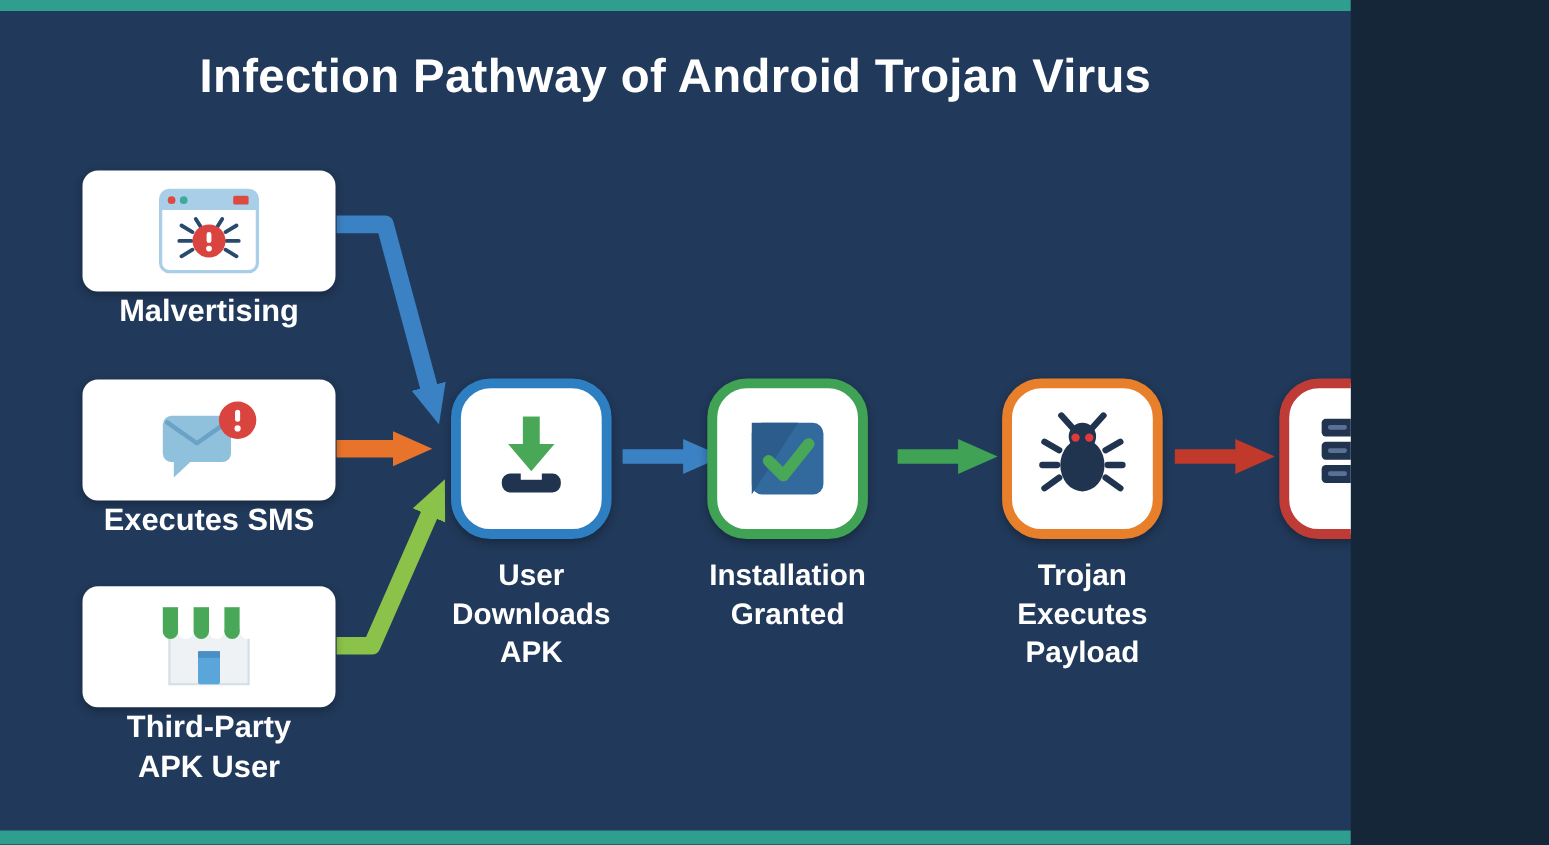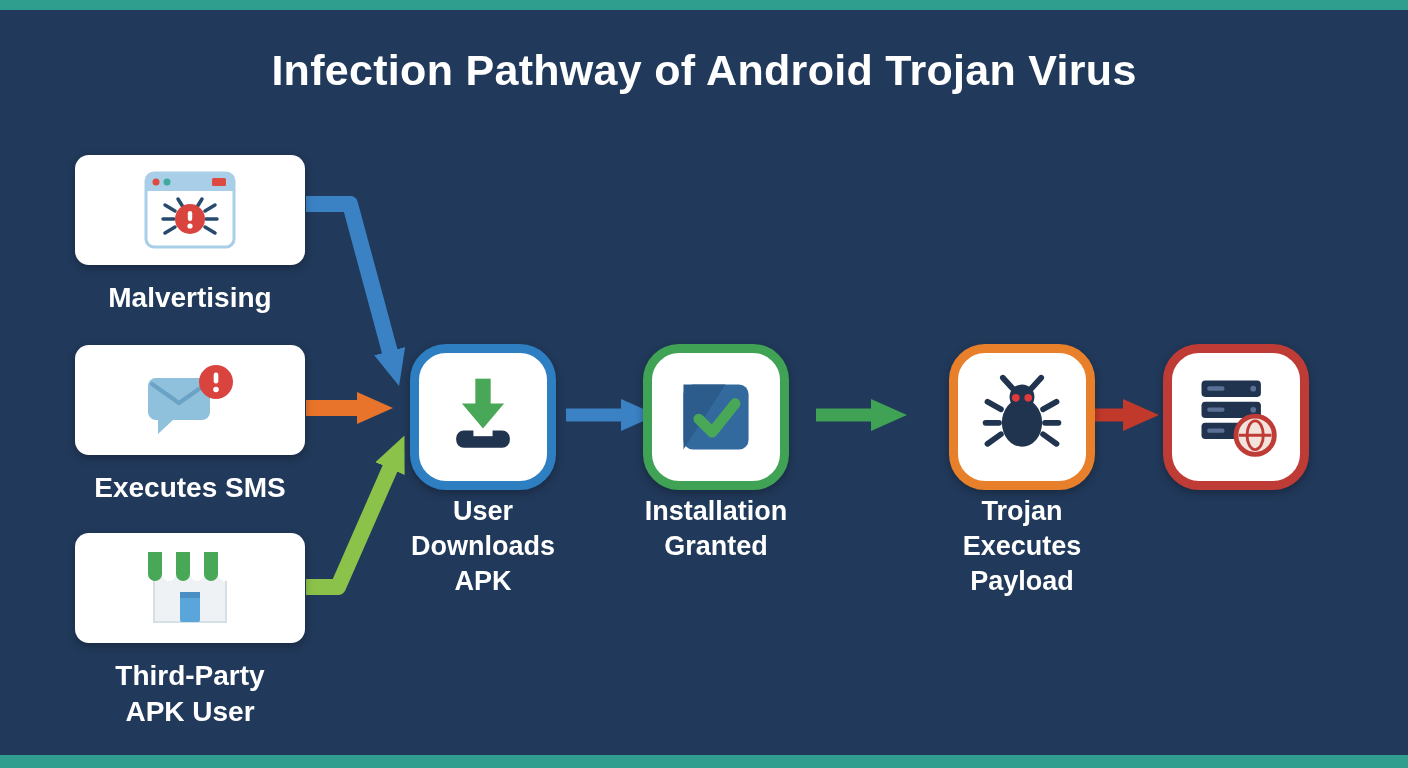--- a/index.html
+++ b/index.html
@@ -1,46 +1,46 @@
 <!DOCTYPE html>
 <html><head>
 <meta charset="utf-8">
 <style>
   html,body{margin:0;padding:0;background:#142638;}
-  .canvas{position:relative;width:1408px;height:768px;background:#21395a;overflow:hidden;
+  .canvas{position:relative;width:1228px;height:768px;background:#21395a;overflow:hidden;
           font-family:"Liberation Sans",sans-serif;}
   .strip{position:absolute;left:0;right:0;background:#2f9e8f;}
   .strip.top{top:0;height:10px;}
   .strip.bottom{bottom:0;height:13px;}
   .title{position:absolute;top:46px;left:0;width:100%;text-align:center;color:#ffffff;
          font-size:43px;font-weight:bold;letter-spacing:.3px;}
   .arrows{position:absolute;left:0;top:0;}
 
   
   .source{position:absolute;width:230px;text-align:center;}
   .source-card{width:230px;height:110px;background:#ffffff;border-radius:14px;
                display:flex;align-items:center;justify-content:center;
                box-shadow:0 3px 8px rgba(0,0,0,.28);}
-  .source-label{margin-top:15px;color:#ffffff;font-size:28px;font-weight:600;line-height:1.28;}
+  .source-label{color:#ffffff;font-size:28px;font-weight:600;line-height:1.28;}
   .source.s1{left:75px;top:155px;}
   .source.s2{left:75px;top:345px;}
   .source.s3{left:75px;top:533px;}
   .source.s3 .source-label{max-width:190px;margin-left:auto;margin-right:auto;}
 
   
   .step{position:absolute;top:344px;width:240px;text-align:center;}
   .step-node{width:146px;height:146px;margin:0 auto;background:#ffffff;border-radius:36px;
              border:9px solid #888;box-sizing:border-box;
              display:flex;align-items:center;justify-content:center;
              box-shadow:0 3px 8px rgba(0,0,0,.28);}
-  .step-label{margin-top:4px;color:#ffffff;font-size:27px;font-weight:600;line-height:1.3;
+  .step-label{margin-top:16px;color:#ffffff;font-size:27px;font-weight:600;line-height:1.3;
               margin-left:auto;margin-right:auto;}
   .step.s1{left:363px;}  .step.s1 .step-node{border-color:#2e7fc2;} .step.s1 .step-label{max-width:150px;}
   .step.s2{left:596px;}  .step.s2 .step-node{border-color:#3fa254;} .step.s2 .step-label{max-width:190px;}
-  .step.s3{left:902px;}  .step.s3 .step-node{border-color:#e8802b;} .step.s3 .step-label{max-width:150px;}
+  .step.s3{left:864px;}  .step.s3 .step-node{border-color:#e8802b;} .step.s3 .step-label{max-width:150px;}
   .step.s4{left:1116px;} .step.s4 .step-node{border-color:#bf3b36;} .step.s4 .step-label{max-width:240px;}
 </style>
 </head>
 <body>
 
 <div class="canvas">
 
   <div class="strip top"></div>
   <div class="strip bottom"></div>
 

